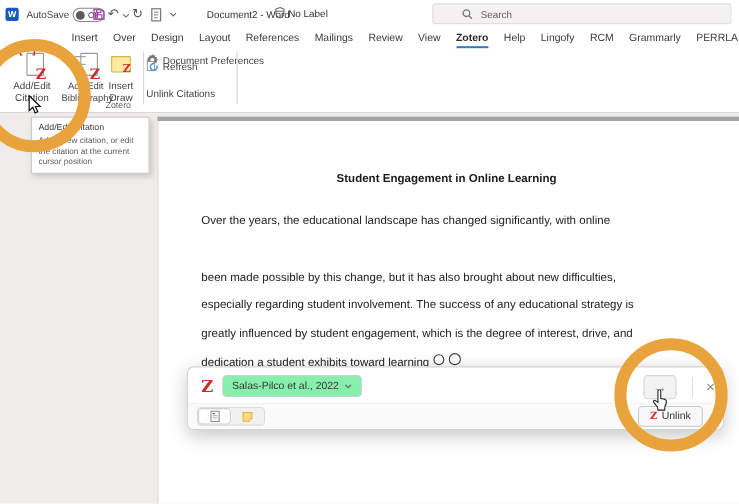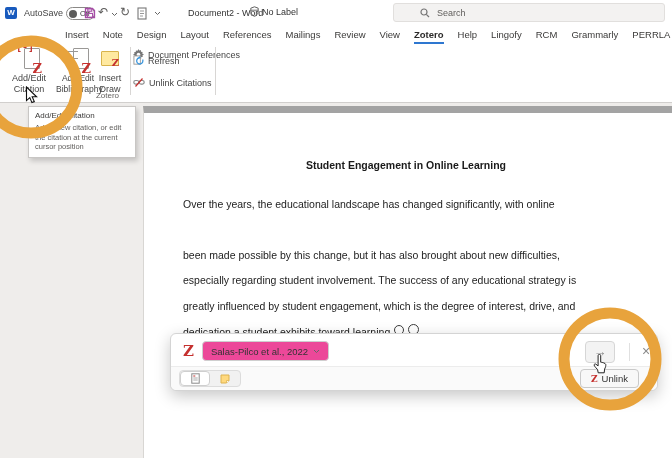--- a/index.html
+++ b/index.html
@@ -34,36 +34,36 @@
   .cit-z { position:absolute; right:0px; bottom:-3px; font-family:"DejaVu Serif", serif; font-weight:bold; font-size:13px; color:#C5312F; }
   .bib-lines { position:absolute; left:3px; top:6px; width:10px; height:8px; border-top:1.5px solid #9a9896; border-bottom:1.5px solid #9a9896; }
   .note-icon { position:relative; width:18px; height:15px; margin:0 auto; background:#FFE9A0; border:1px solid #D8B34C; border-radius:1px; }
   .note-z { position:absolute; right:-1px; bottom:-4px; font-family:"DejaVu Serif", serif; font-weight:bold; font-size:10px; color:#C5312F; }
   .smallbtn { position:absolute; left:133px; height:13px; display:flex; align-items:center; gap:4px; font-size:9px; color:#444; white-space:nowrap; }
   .vsep { position:absolute; top:3px; width:1px; height:48px; background:#d8d6d4; }
   .group-label { position:absolute; left:0; width:215px; bottom:2px; text-align:center; font-size:8px; color:#605e5c; }
 
   
   .canvas { position:absolute; left:0; top:103px; width:672px; height:355px; background:#efedeb; }
-  .page { position:absolute; left:143px; top:3px; width:529px; height:352px; background:#fff; border-top:7px solid #a3a3a3; border-left:1px solid #d8d6d3; }
+  .page { position:absolute; left:143px; top:3px; width:529px; height:352px; background:#fff; border-top:4px solid #a3a3a3; border-left:1px solid #d8d6d3; }
   .doc-title-line { position:absolute; left:39px; top:46px; width:446px; text-align:center; font-weight:bold; font-size:10.5px; color:#1a1a1a; white-space:nowrap; }
   .doc-line { position:absolute; left:39px; font-size:10.5px; color:#222; white-space:nowrap; }
   .bubble { display:inline-block; width:10px; height:10px; border:1.2px solid #3c3c3c; border-radius:50%; background:transparent; position:relative; top:-1px; margin-left:4px; vertical-align:baseline; }
   .bubble.b2 { width:11px; height:11px; }
 
   
   .tooltip { position:absolute; left:28px; top:106px; width:108px; background:#fff; border:1px solid #c8c6c4; box-shadow:2px 3px 5px rgba(0,0,0,.18); padding:4px 6px 5px 6px; z-index:5; }
   .tooltip-title { font-size:8px; color:#3b3a39; margin-bottom:3px; }
   .tooltip-body { font-size:7.5px; line-height:9.5px; color:#605e5c; }
 
   
   .zdialog { position:absolute; left:170px; top:333px; width:488px; height:58px; background:#fff; border:1px solid #d4d4d4; border-radius:6px; box-shadow:0 5px 16px rgba(0,0,0,.22); z-index:4; }
   .zd-top { position:absolute; left:0; top:0; right:0; height:34px; display:flex; align-items:center; padding-left:12px; }
   .z-logo { font-family:"DejaVu Serif", serif; font-weight:bold; font-size:15px; color:#C5312F; margin-right:8px; }
-  .chip { height:20px; border:1px solid #cfcfcf; background:#ec4899; border-radius:4px; display:flex; align-items:center; gap:5px; padding:0 8px; font-size:9.5px; color:#333; }
+  .chip { height:20px; border:1px solid #cfcfcf; background:#86efac; border-radius:4px; display:flex; align-items:center; gap:5px; padding:0 8px; font-size:9.5px; color:#333; }
   .zarrow-btn { position:absolute; left:414px; top:7px; width:30px; height:22px; background:#f3f3f3; border:1px solid #d6d6d6; border-radius:4px; text-align:center; line-height:20px; font-size:13px; color:#8a8a8a; }
   .zd-divider { position:absolute; left:458px; top:9px; width:1px; height:18px; background:#e0e0e0; }
   .zclose { position:absolute; left:466px; top:7px; width:18px; height:20px; text-align:center; line-height:20px; font-size:14px; color:#8a8a8a; }
   .zd-bottom { position:absolute; left:0; bottom:0; right:0; height:24px; background:#fafafa; border-top:1px solid #ececec; border-radius:0 0 6px 6px; }
   .segmented { position:absolute; left:8px; top:3px; width:62px; height:17px; background:#f1f1f1; border:1px solid #dcdcdc; border-radius:4px; display:flex; }
   .seg-cell { width:30px; height:15px; display:flex; align-items:center; justify-content:center; }
   .seg-cell.active { background:#fff; border:1px solid #cfcfcf; border-radius:4px; }
   .library-btn { position:absolute; right:18px; top:2px; height:19px; background:#f8f8f8; border:1px solid #c9c9c9; border-radius:4px; display:flex; align-items:center; gap:4px; padding:0 10px; font-size:9.5px; color:#333; }
   .library-z { font-family:"DejaVu Serif", serif; font-weight:bold; font-size:9px; color:#C5312F; }
 
@@ -114,21 +114,21 @@
       <svg width="10" height="10" viewBox="0 0 10 10">
         <circle cx="4" cy="4" r="3" fill="none" stroke="#757575" stroke-width="1.2"></circle>
         <path d="M6.3 6.3 L9 9" stroke="#757575" stroke-width="1.2"></path>
       </svg>
       <span>Search</span>
     </span>
   </header>
 
   <nav class="tabs">
     <span class="tab">Insert</span>
-    <span class="tab">Note</span>
+    <span class="tab">Over</span>
     <span class="tab">Design</span>
     <span class="tab">Layout</span>
     <span class="tab">References</span>
     <span class="tab">Mailings</span>
     <span class="tab">Review</span>
     <span class="tab">View</span>
     <span class="tab active">Zotero</span>
     <span class="tab">Help</span>
     <span class="tab">Lingofy</span>
     <span class="tab">RCM</span>
@@ -187,21 +187,21 @@
 
     <div class="smallbtn" style="top:10px;">
       <svg width="11" height="11" viewBox="0 0 12 12">
         <rect x="1" y="1" width="7" height="9" fill="#fff" stroke="#9a9896" stroke-width="1"></rect>
         <path d="M10.5 5 A3.4 3.4 0 1 1 7.5 3" fill="none" stroke="#3A96DD" stroke-width="1.4"></path>
         <path d="M7.2 1.2 L8.3 3.2 L6 3.6 Z" fill="#3A96DD"></path>
       </svg>
       <span>Refresh</span>
     </div>
 
-    <div class="smallbtn" style="top:32px;">
+    <div class="smallbtn" style="top:32px;flex-direction:column;">
       <svg width="12" height="11" viewBox="0 0 12 11">
         <rect x="0.8" y="3.5" width="5" height="3.6" rx="1.8" fill="none" stroke="#8a8a8a" stroke-width="1.2"></rect>
         <rect x="6.2" y="3.5" width="5" height="3.6" rx="1.8" fill="none" stroke="#8a8a8a" stroke-width="1.2"></rect>
         <path d="M2.5 9.5 L9.5 1.5" stroke="#C5312F" stroke-width="1.2"></path>
       </svg>
       <span>Unlink Citations</span>
     </div>
 
     <div class="vsep" style="left:215px;"></div>
     <div class="group-label">Zotero</div>

